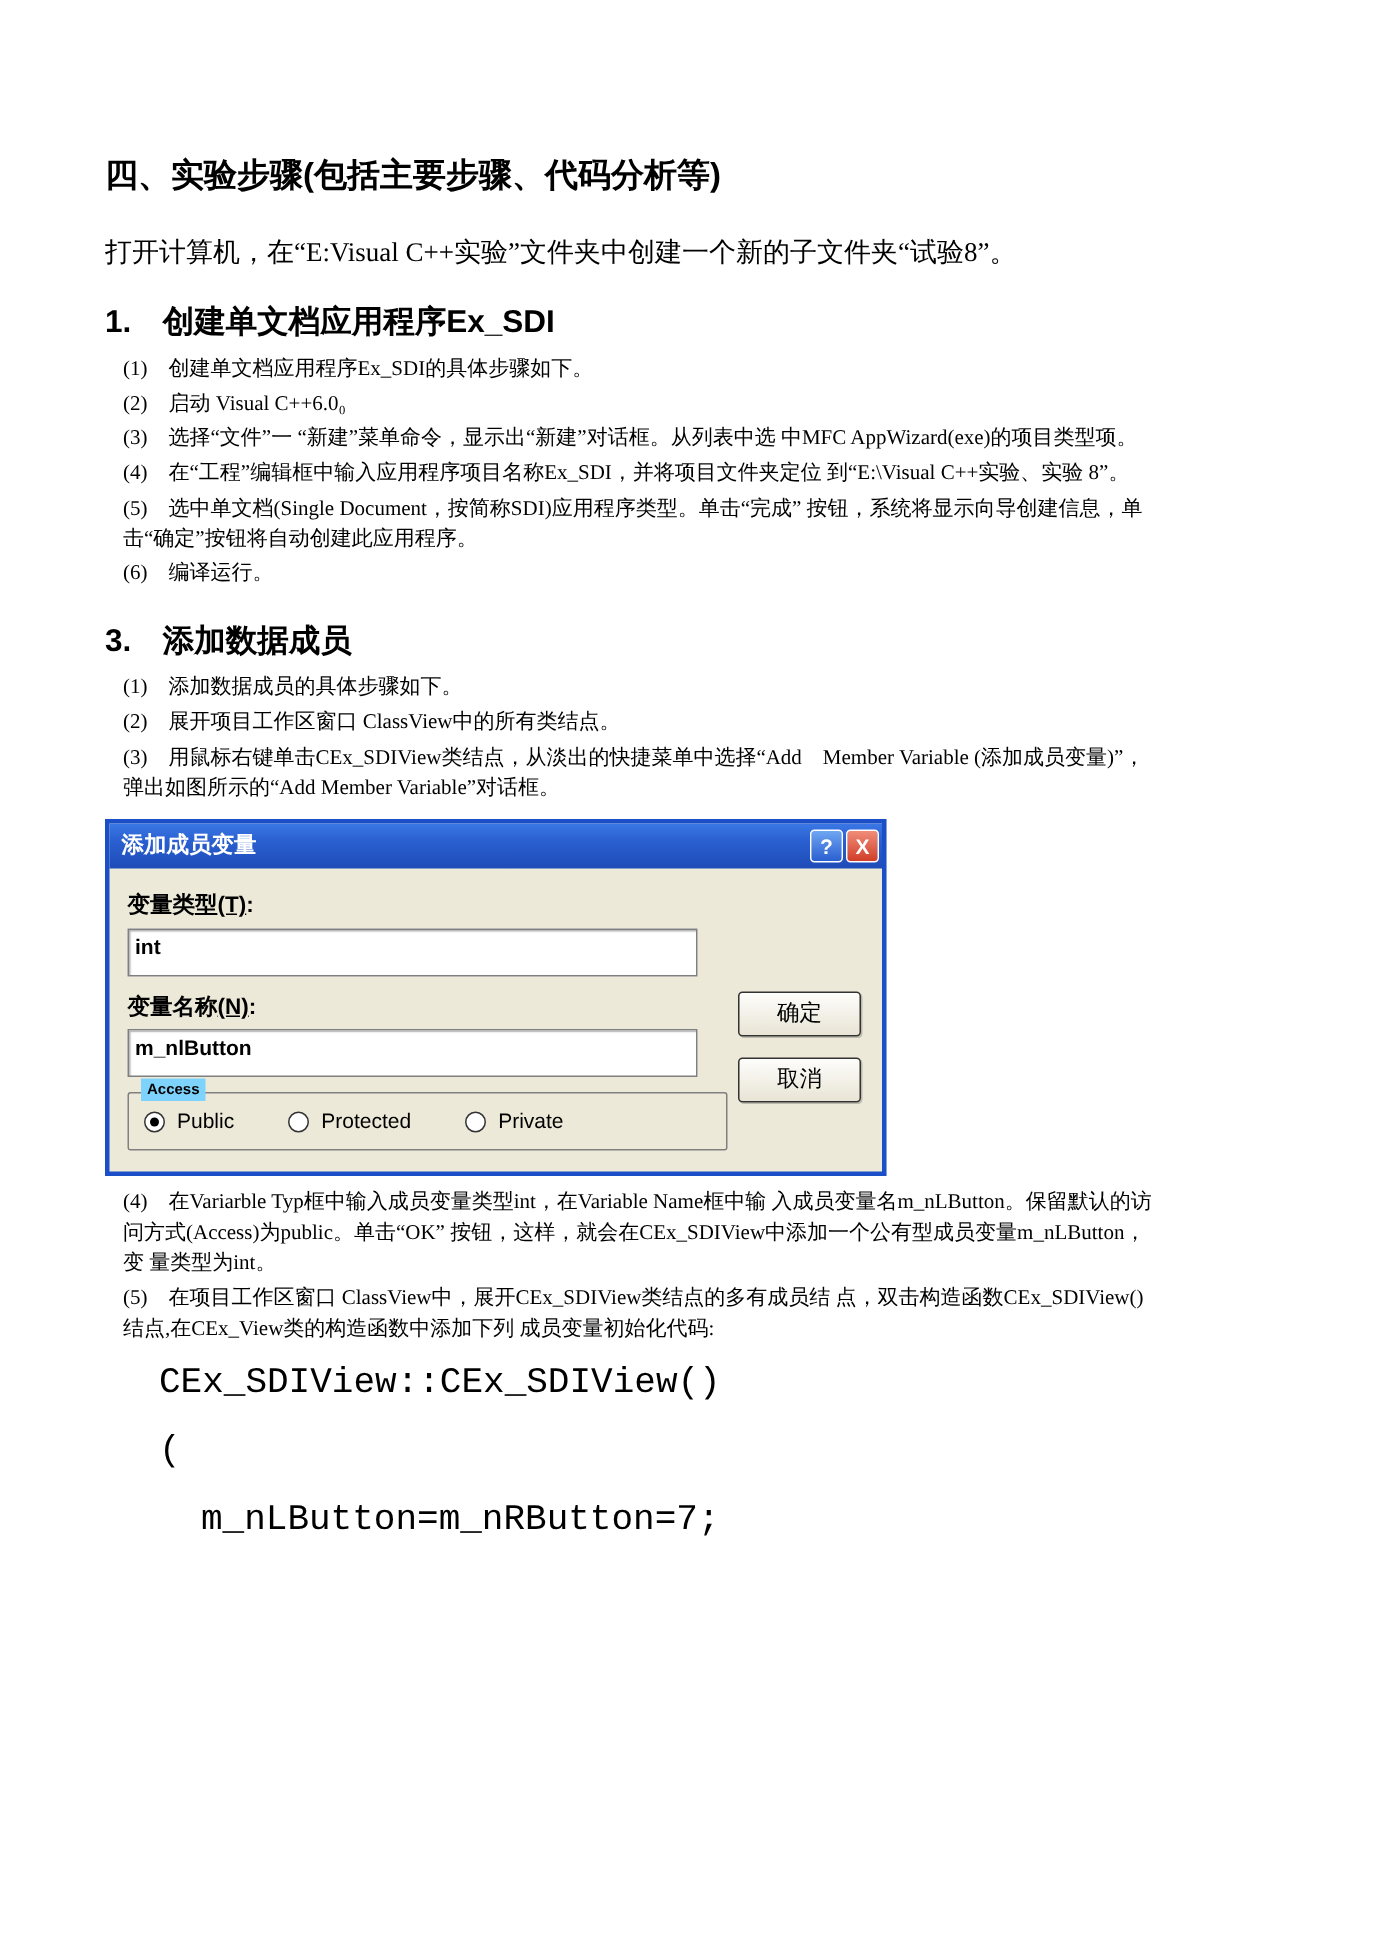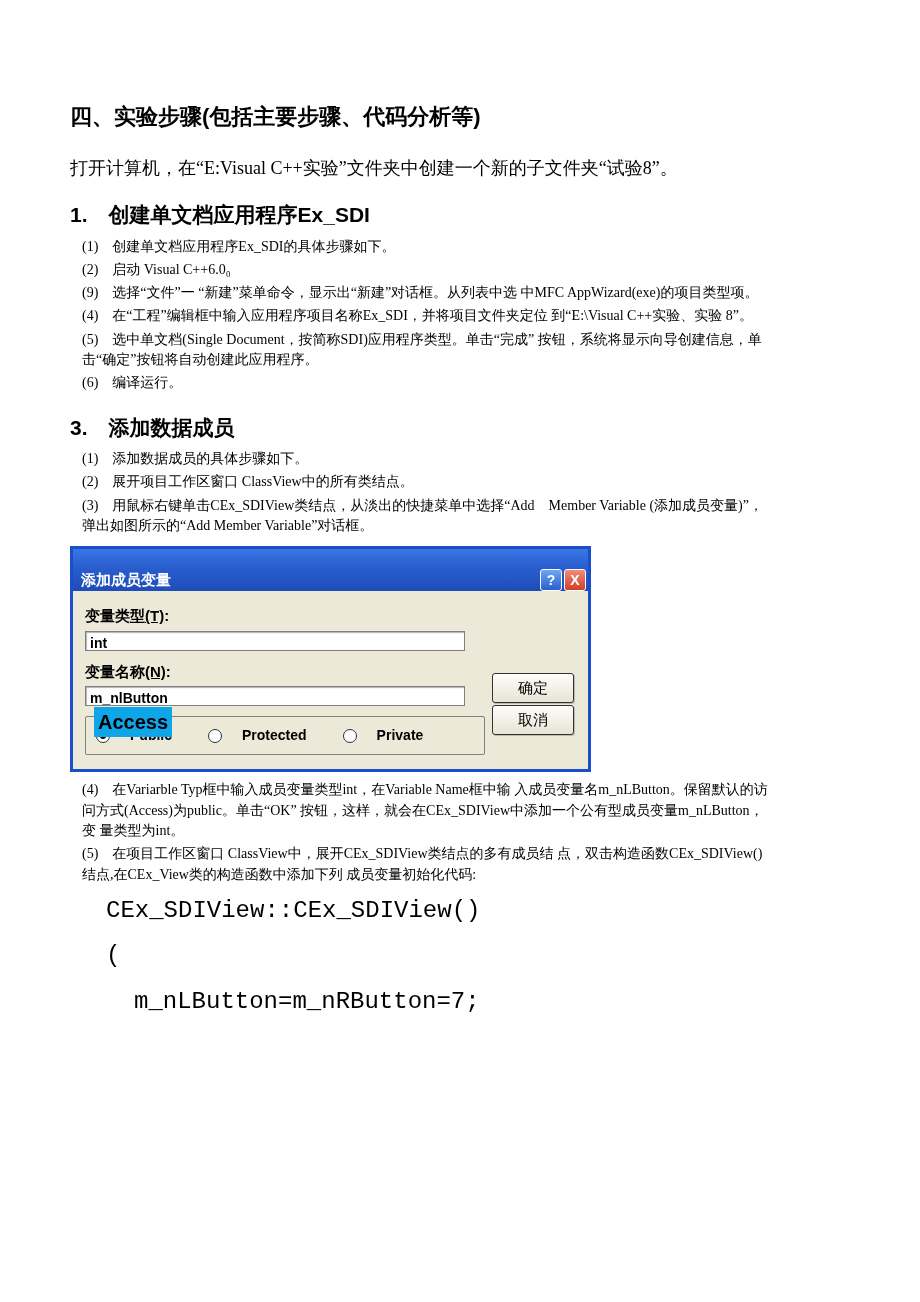--- a/index.html
+++ b/index.html
@@ -48,23 +48,23 @@
     width: 515px;
     margin: 10px 0 8px 0;
     border: 3px solid #1a4fc7;
     background: #ece9d8;
     font-family: "Tahoma", "宋体", sans-serif;
     font-size: 14px;
   }
   .dialog-titlebar {
     background: linear-gradient(to bottom, #3a77e5 0%, #2a5fd0 40%, #1e4cb8 100%);
     color: #fff;
-    height: 42px;
-    display: flex;
-    align-items: flex-end;
+    height: 30px;
+    display: flex;
+    align-items: center;
     justify-content: space-between;
     padding: 0 2px 0 8px;
     font-weight: bold;
     font-size: 15px;
   }
   .dialog-titlebar .title-text {
     font-family: "宋体", sans-serif;
   }
   .title-buttons {
     display: flex;
@@ -98,21 +98,21 @@
     font-weight: bold;
     font-size: 15px;
     margin: 4px 0 3px 0;
     font-family: "宋体", sans-serif;
   }
   .dlg-label .underline {
     text-decoration: underline;
   }
   .dlg-input {
     width: 380px;
-    height: 20px;
+    height: 32px;
     border: 1px solid #7f7f7f;
     background: #fff;
     box-shadow: inset 1px 1px 1px rgba(0,0,0,0.3);
     padding: 1px 4px;
     font-family: "Tahoma", sans-serif;
     font-weight: bold;
     font-size: 14px;
     box-sizing: border-box;
     margin-bottom: 10px;
   }
@@ -121,35 +121,35 @@
     border-radius: 2px;
     padding: 8px 10px 8px 10px;
     width: 378px;
     position: relative;
     margin-top: 4px;
   }
   .access-group .legend {
     position: absolute;
     top: -10px;
     left: 8px;
-    background: #0ea5e9;
+    background: #7dd3fc;
     padding: 0 4px;
     font-weight: bold;
-    font-size: 20px;
+    font-size: 10px;
   }
   .radio-row {
     display: flex;
     gap: 36px;
     align-items: center;
   }
   .radio-item {
     display: flex;
     align-items: center;
-    gap: 20px;
-    font-weight: bold;
+    gap: 8px;
+    font-weight: normal;
     font-size: 14px;
   }
   .radio-circle {
     width: 12px;
     height: 12px;
     border: 1px solid #333;
     border-radius: 50%;
     background: #fff;
     display: inline-flex;
     align-items: center;
@@ -161,21 +161,21 @@
     height: 6px;
     background: #000;
     border-radius: 50%;
   }
   .dlg-buttons {
     position: absolute;
     right: 14px;
     top: 82px;
     display: flex;
     flex-direction: column;
-    gap: 2px;
+    gap: 14px;
   }
   .dlg-btn {
     width: 80px;
     height: 28px;
     border: 1px solid #333;
     background: linear-gradient(to bottom, #fdfdfb, #e8e4d5);
     border-radius: 3px;
     font-family: "宋体", sans-serif;
     font-size: 15px;
     display: flex;
@@ -194,21 +194,21 @@
 
 <div class="page">
 
   <h2 class="section-title">四、实验步骤(包括主要步骤、代码分析等)</h2>
 
   <p class="body-text">打开计算机，在“E:Visual C++实验”文件夹中创建一个新的子文件夹“试验8”。</p>
 
   <h3 class="sub-title num">1.　创建单文档应用程序Ex_SDI</h3>
   <p class="step">(1)　创建单文档应用程序Ex_SDI的具体步骤如下。</p>
   <p class="step">(2)　启动 Visual C++6.0₀</p>
-  <p class="step">(9)　选择“文件”一 “新建”菜单命令，显示出“新建”对话框。从列表中选 中MFC AppWizard(exe)的项目类型项。</p>
+  <p class="step">(3)　选择“文件”一 “新建”菜单命令，显示出“新建”对话框。从列表中选 中MFC AppWizard(exe)的项目类型项。</p>
   <p class="step">(4)　在“工程”编辑框中输入应用程序项目名称Ex_SDI，并将项目文件夹定位 到“E:\Visual C++实验、实验 8”。</p>
   <p class="step">(5)　选中单文档(Single Document，按简称SDI)应用程序类型。单击“完成” 按钮，系统将显示向导创建信息，单击“确定”按钮将自动创建此应用程序。</p>
   <p class="step">(6)　编译运行。</p>
 
   <h3 class="sub-title num">3.　添加数据成员</h3>
   <p class="step">(1)　添加数据成员的具体步骤如下。</p>
   <p class="step">(2)　展开项目工作区窗口 ClassView中的所有类结点。</p>
   <p class="step">(3)　用鼠标右键单击CEx_SDIView类结点，从淡出的快捷菜单中选择“Add　Member Variable (添加成员变量)”，弹出如图所示的“Add Member Variable”对话框。</p>
 
   <div class="dialog">

